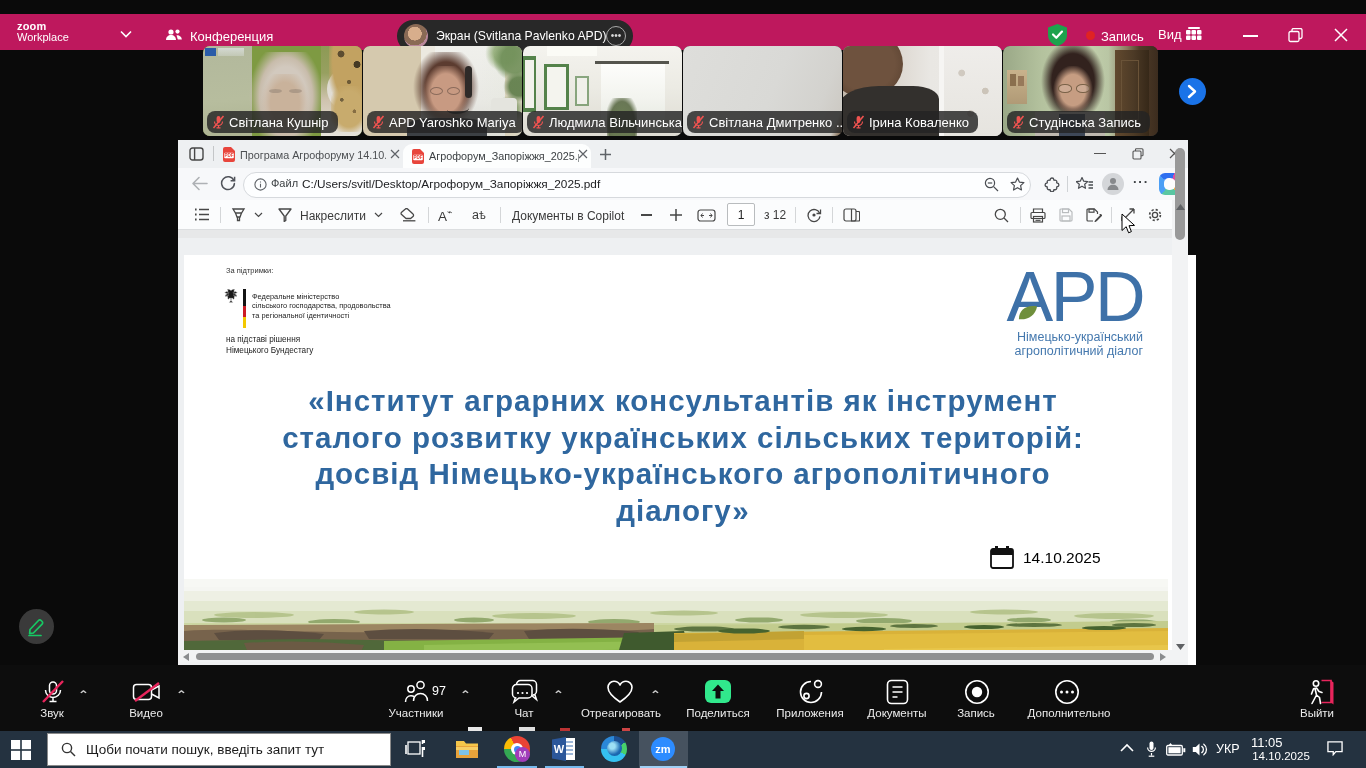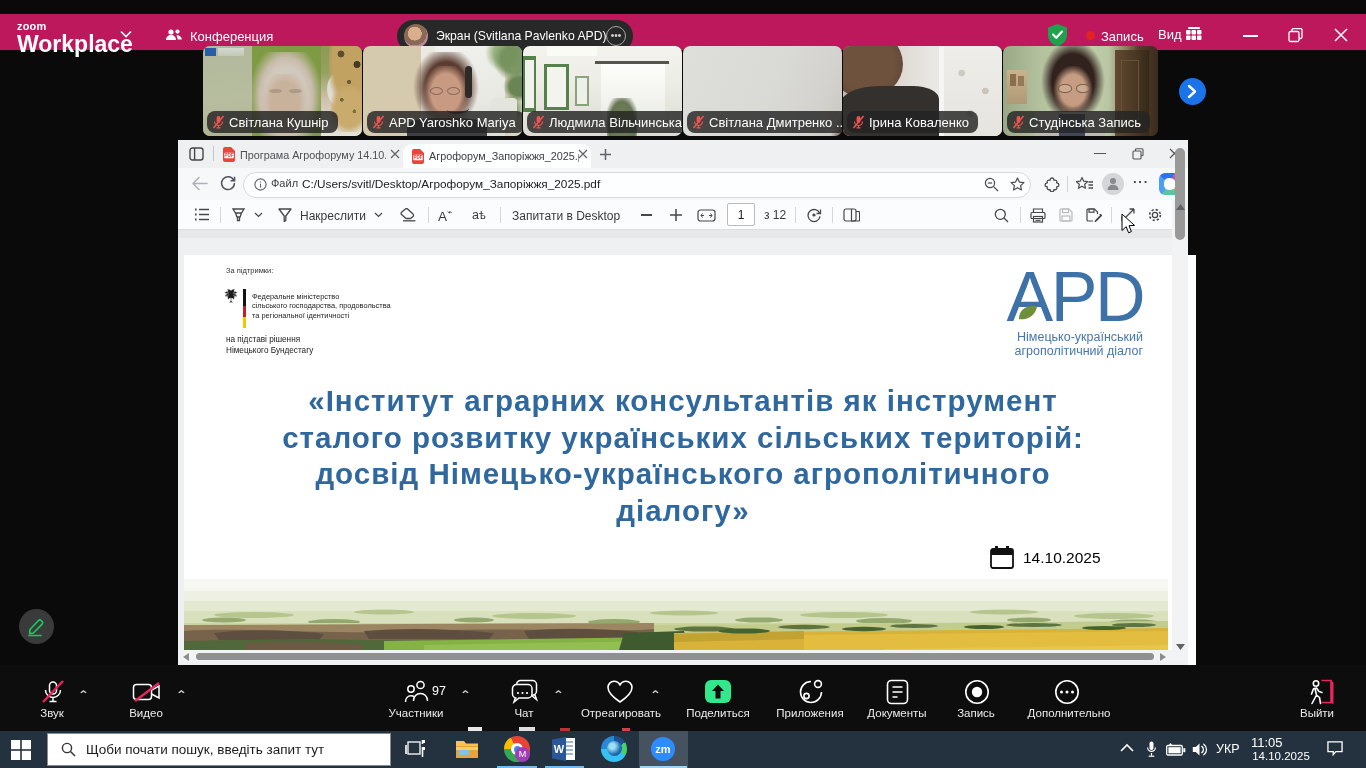--- a/index.html
+++ b/index.html
@@ -39,21 +39,21 @@
 #search{position:absolute;left:47px;top:2px;width:344px;height:33px;background:#fff;border:1px solid #8a8a8a;display:flex;align-items:center}
 #search span{color:#1b1b1b;font-size:13.5px;margin-left:10px}
 .tbi{position:absolute}
 .uline{position:absolute;top:35px;height:2px;background:#76b9ed}
 </style></head>
 <body>
 <div id="stage">
 
 <div class="abs" id="topbar">
   <div style="position:absolute;left:17px;top:6px;font-size:11px;font-weight:bold;letter-spacing:.2px">zoom</div>
-  <div style="position:absolute;left:17px;top:17px;font-size:23px;font-weight:bold">Workplace</div>
+  <div style="position:absolute;left:17px;top:17px;font-size:11px;font-weight:normal">Workplace</div>
   <svg style="position:absolute;left:120px;top:16px" width="12" height="8">
         <path d="M1 1.5 L6 6.5 L11 1.5" stroke="#fff" stroke-width="1.6" fill="none"></path>
       </svg>
   <svg style="position:absolute;left:165px;top:13px" width="18" height="16" viewBox="0 0 18 16" fill="#fff">
         <circle cx="6" cy="5" r="2.6"></circle>
         <path d="M1 13c0-3 2.2-5 5-5s5 2 5 5z"></path>
         <circle cx="12.5" cy="4.6" r="2.1"></circle>
         <path d="M11.5 8.2c2.6-.3 5.3 1.5 5.3 4.4h-4z"></path>
       </svg>
   <div class="tb-txt" style="left:190px;top:15px">Конференция</div>
@@ -309,21 +309,21 @@
           <path d="M1 1 L4.5 4.5 L8 1" stroke="#474747" stroke-width="1.2" fill="none"></path>
         </svg>
     <svg style="position:absolute;left:222px;top:8px" width="16" height="14" viewBox="0 0 16 14" fill="none" stroke="#474747" stroke-width="1.3">
           <path d="M6 10.5 L1.6 6.6 a1.6 1.6 0 0 1 0-2.4 L5.4 1 a1.6 1.6 0 0 1 2.2 0 L13 6 a1.6 1.6 0 0 1 0 2.4 L10.6 10.5 Z" stroke-linejoin="round"></path>
           <path d="M3 12.8 H15.4"></path>
         </svg>
     <div style="position:absolute;left:250px;top:7px;width:1px;height:16px;background:#d4d6d8"></div>
     <div style="position:absolute;left:260px;top:7px;font-size:13.5px;color:#3a3a3a">A<span style="font-size:9px;vertical-align:6px">⌁</span></div>
     <div style="position:absolute;left:294px;top:8px;font-size:12.5px;color:#3a3a3a">a<span style="font-size:11px">ѣ</span></div>
     <div style="position:absolute;left:322px;top:7px;width:1px;height:16px;background:#d4d6d8"></div>
-    <div style="position:absolute;left:334px;top:9px;font-size:12px;color:#3a3a3a">Запитати в Desktop</div>
+    <div style="position:absolute;left:334px;top:9px;font-size:12px;color:#3a3a3a">Документы в Copilot</div>
     <div style="position:absolute;left:463px;top:14px;width:11px;height:1.5px;background:#474747"></div>
     <svg style="position:absolute;left:492px;top:9px" width="12" height="12">
           <path d="M6 0 V12 M0 6 H12" stroke="#474747" stroke-width="1.5"></path>
         </svg>
     <svg style="position:absolute;left:519px;top:9px" width="19" height="13" viewBox="0 0 19 13" fill="none" stroke="#474747" stroke-width="1.2">
           <rect x="1" y="1" width="17" height="11" rx="2.5"></rect>
           <path d="M4 6.5 H7 M12 6.5 H15"></path>
           <path d="M5.5 4.5 L4 6.5 L5.5 8.5 M13.5 4.5 L15 6.5 L13.5 8.5" stroke-width="1"></path>
         </svg>
     <div style="position:absolute;left:549px;top:3px;width:28px;height:23px;background:#fff;border:1px solid #b9bcbe;border-radius:2px;text-align:center;font-size:12px;color:#222;line-height:23px">1</div>

